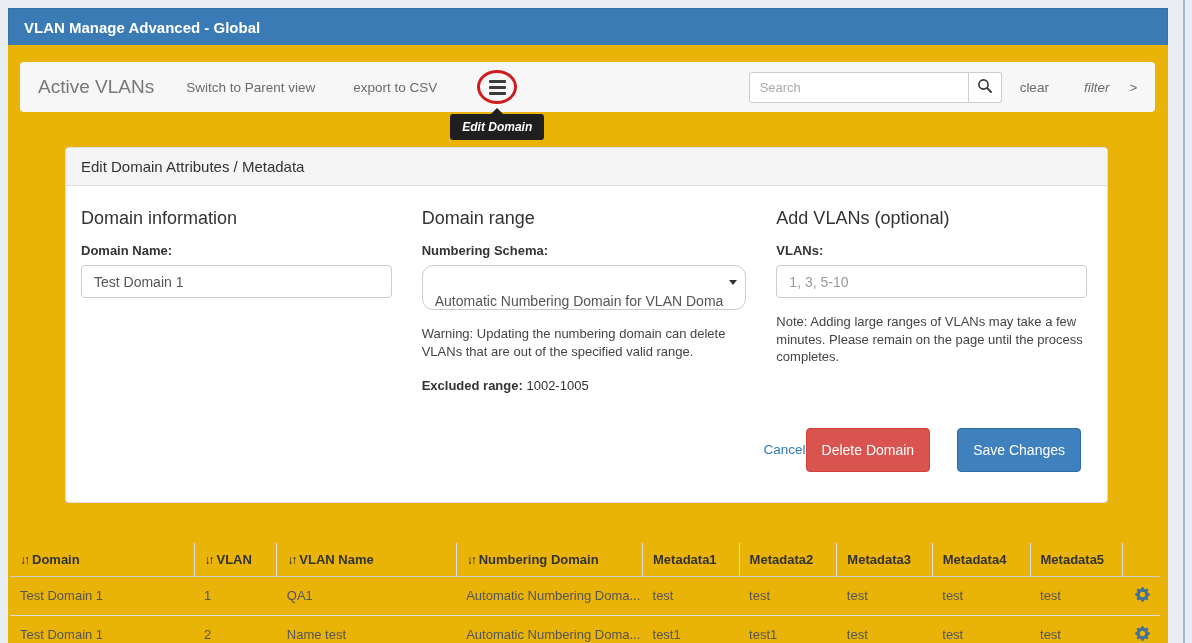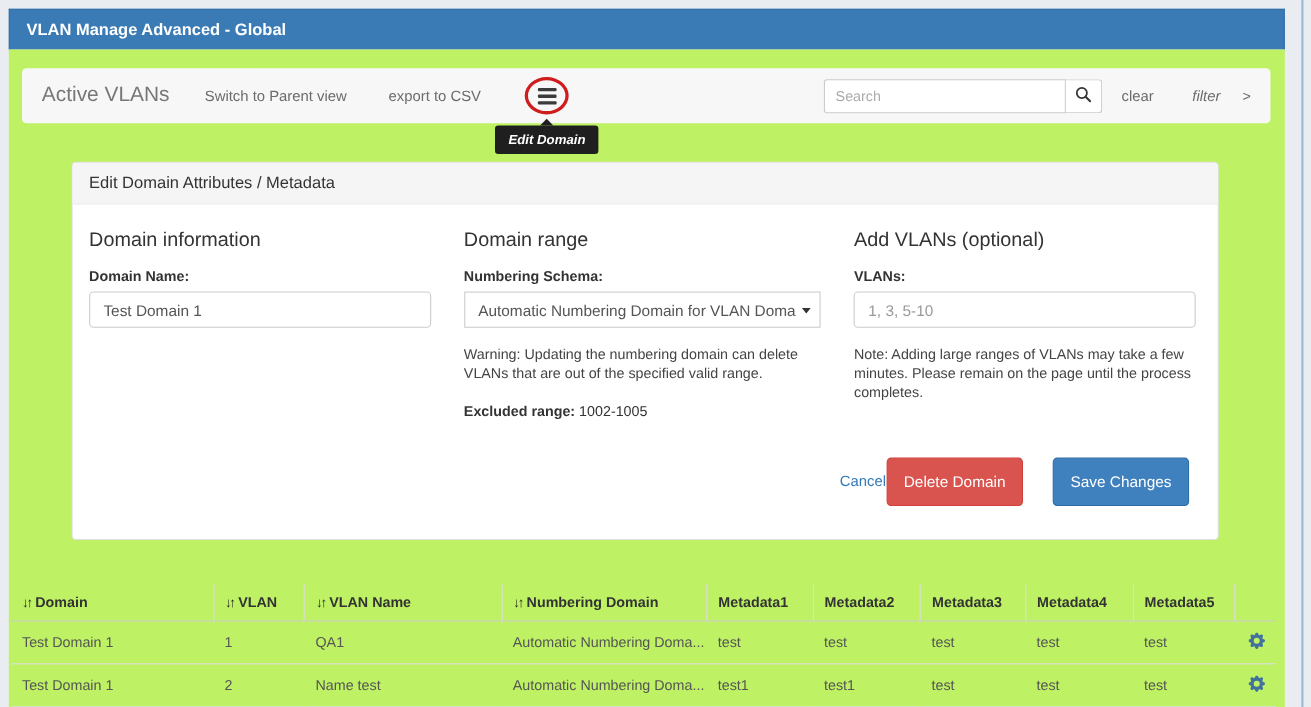--- a/index.html
+++ b/index.html
@@ -10,21 +10,21 @@
     --gear:#41719c;
     --tooltip-bg:#1f1f1f;
     --annotation-red:#cf1d1d;
   }
   *{box-sizing:border-box;margin:0;padding:0;font-family:"Liberation Sans","DejaVu Sans",sans-serif;}
   html,body{width:1192px;height:643px;overflow:hidden;}
   body{background:#e9edf1;position:relative;}
   .window-edge{position:absolute;left:1183px;top:0;width:2px;height:643px;background:#9db9d3;}
   .app{position:absolute;left:8px;top:8px;width:1160px;}
   .titlebar{background:var(--header-bg);color:#fff;font-size:15px;font-weight:bold;padding:10px 15px;height:37px;border:1px solid #3371a8;border-bottom:none;}
-  .page{background:#bef264;height:598px;overflow:hidden;}
+  .page{background:#eab308;height:598px;overflow:hidden;}
 
   
   .toolbar{margin:17px 13px 0 12px;background:#f7f7f7;border-radius:4px;height:50px;display:flex;align-items:center;padding:0 18px;position:relative;}
   .toolbar .heading{font-size:19px;color:#777;margin-right:32px;}
   .toolbar .tool-link{font-size:13.5px;color:#6b6b6b;cursor:pointer;}
   .toolbar .tool-link.switch{margin-right:38px;}
   .toolbar .tool-link.export{margin-right:40px;}
   .menu-wrap{position:relative;width:40px;height:34px;display:flex;align-items:center;justify-content:center;}
   .hamburger{display:flex;flex-direction:column;gap:3px;cursor:pointer;}
   .hamburger span{display:block;width:17px;height:3px;background:#3b3b3b;border-radius:1px;}
@@ -43,21 +43,21 @@
   
   .panel{margin:35px 60px 0 57px;border:1px solid #ddd;border-radius:4px;background:#fff;}
   .panel-heading{background:#f5f5f5;border-bottom:1px solid #ddd;border-radius:4px 4px 0 0;padding:10px 15px;font-size:15px;color:#333;}
   .panel-body{padding:22px 20px 30px 15px;}
   .panel-cols{display:flex;gap:30px;}
   .panel-col{flex:1;}
   .section-heading{font-size:18px;color:#333;margin-bottom:14px;font-weight:normal;}
   .field-label{font-size:13px;font-weight:bold;color:#333;margin-bottom:7px;}
   .text-input{width:100%;height:33px;border:1px solid #ccc;border-radius:4px;padding:0 12px;font-size:14px;color:#555;outline:none;background:#fff;}
   .text-input::placeholder{color:#999;}
-  .fake-select{width:100%;height:33px;border:1px solid #ccc;border-radius:0;padding:0 22px 0 12px;font-size:14px;color:#555;background:#fff;display:flex;align-items:center;position:relative;cursor:pointer;white-space:nowrap;overflow:hidden;}
+  .fake-select{width:100%;height:45px;border:1px solid #ccc;border-radius:11px;padding:0 22px 0 12px;font-size:14px;color:#555;background:#fff;display:flex;align-items:flex-end;position:relative;cursor:pointer;white-space:nowrap;overflow:hidden;}
   .fake-select .caret{position:absolute;right:8px;top:14px;width:0;height:0;border-left:4px solid transparent;border-right:4px solid transparent;border-top:5px solid #333;}
   .hint{font-size:13px;color:#444;line-height:1.35;margin-top:15px;}
   .range-lines{margin-top:17px;font-size:13px;color:#333;line-height:1.45;}
   .range-lines b{font-weight:bold;}
   .panel-actions{display:flex;justify-content:flex-end;align-items:center;gap:0;margin-top:32px;padding-right:6px;}
   .cancel-link{font-size:13.5px;color:var(--link);cursor:pointer;}
   .btn{border:none;border-radius:4px;color:#fff;font-size:14px;padding:13px 15px;cursor:pointer;}
   .btn-danger{background:var(--danger);border:1px solid #d43f3a;}
   .btn-primary{background:var(--primary);border:1px solid #2e6da4;margin-left:27px;}
 

